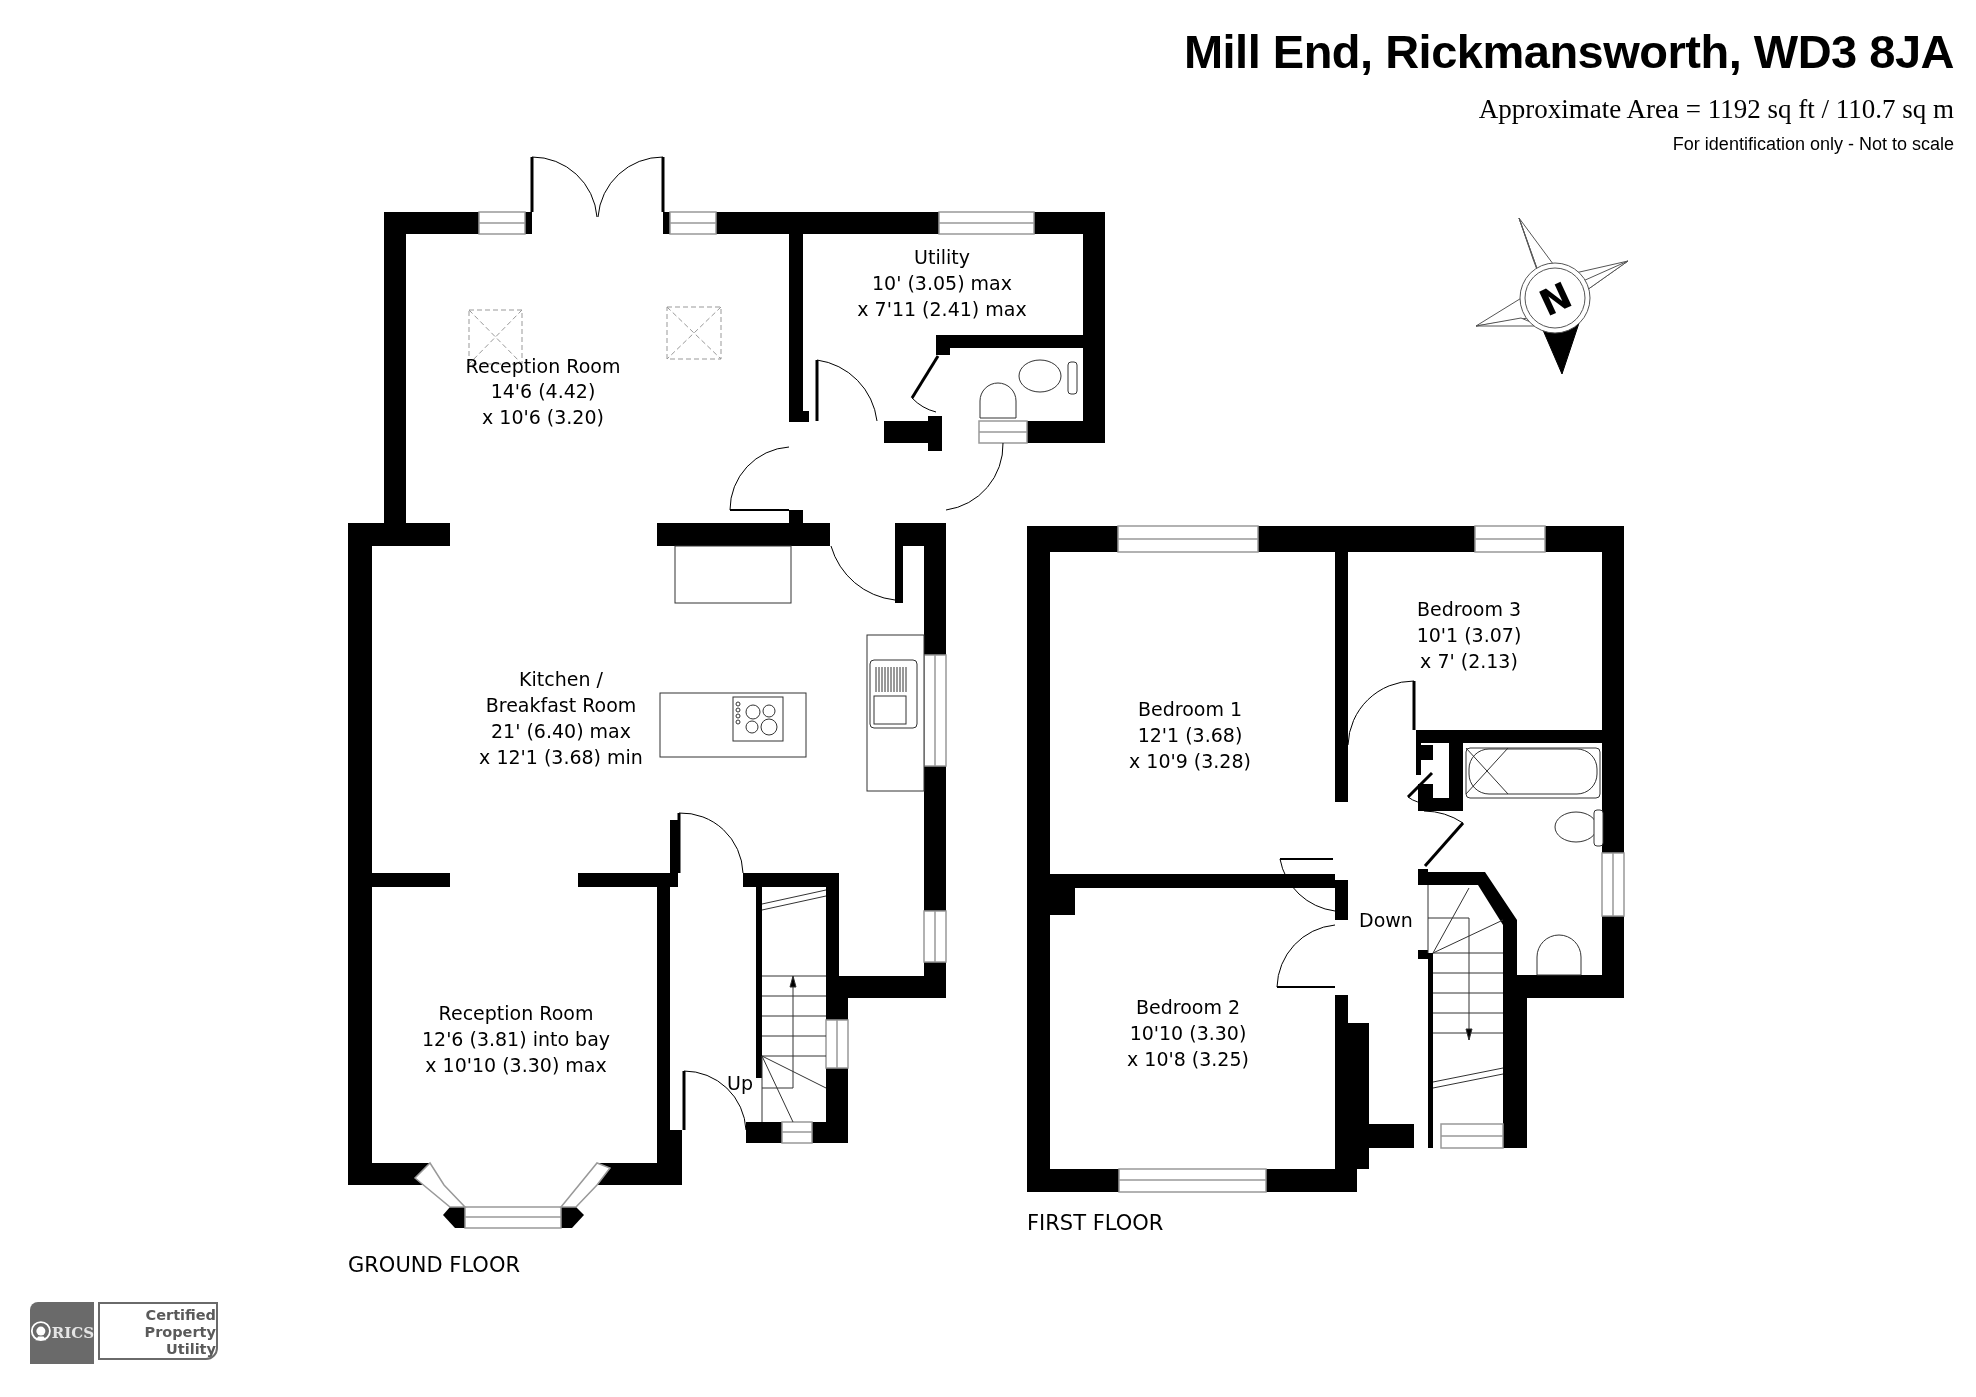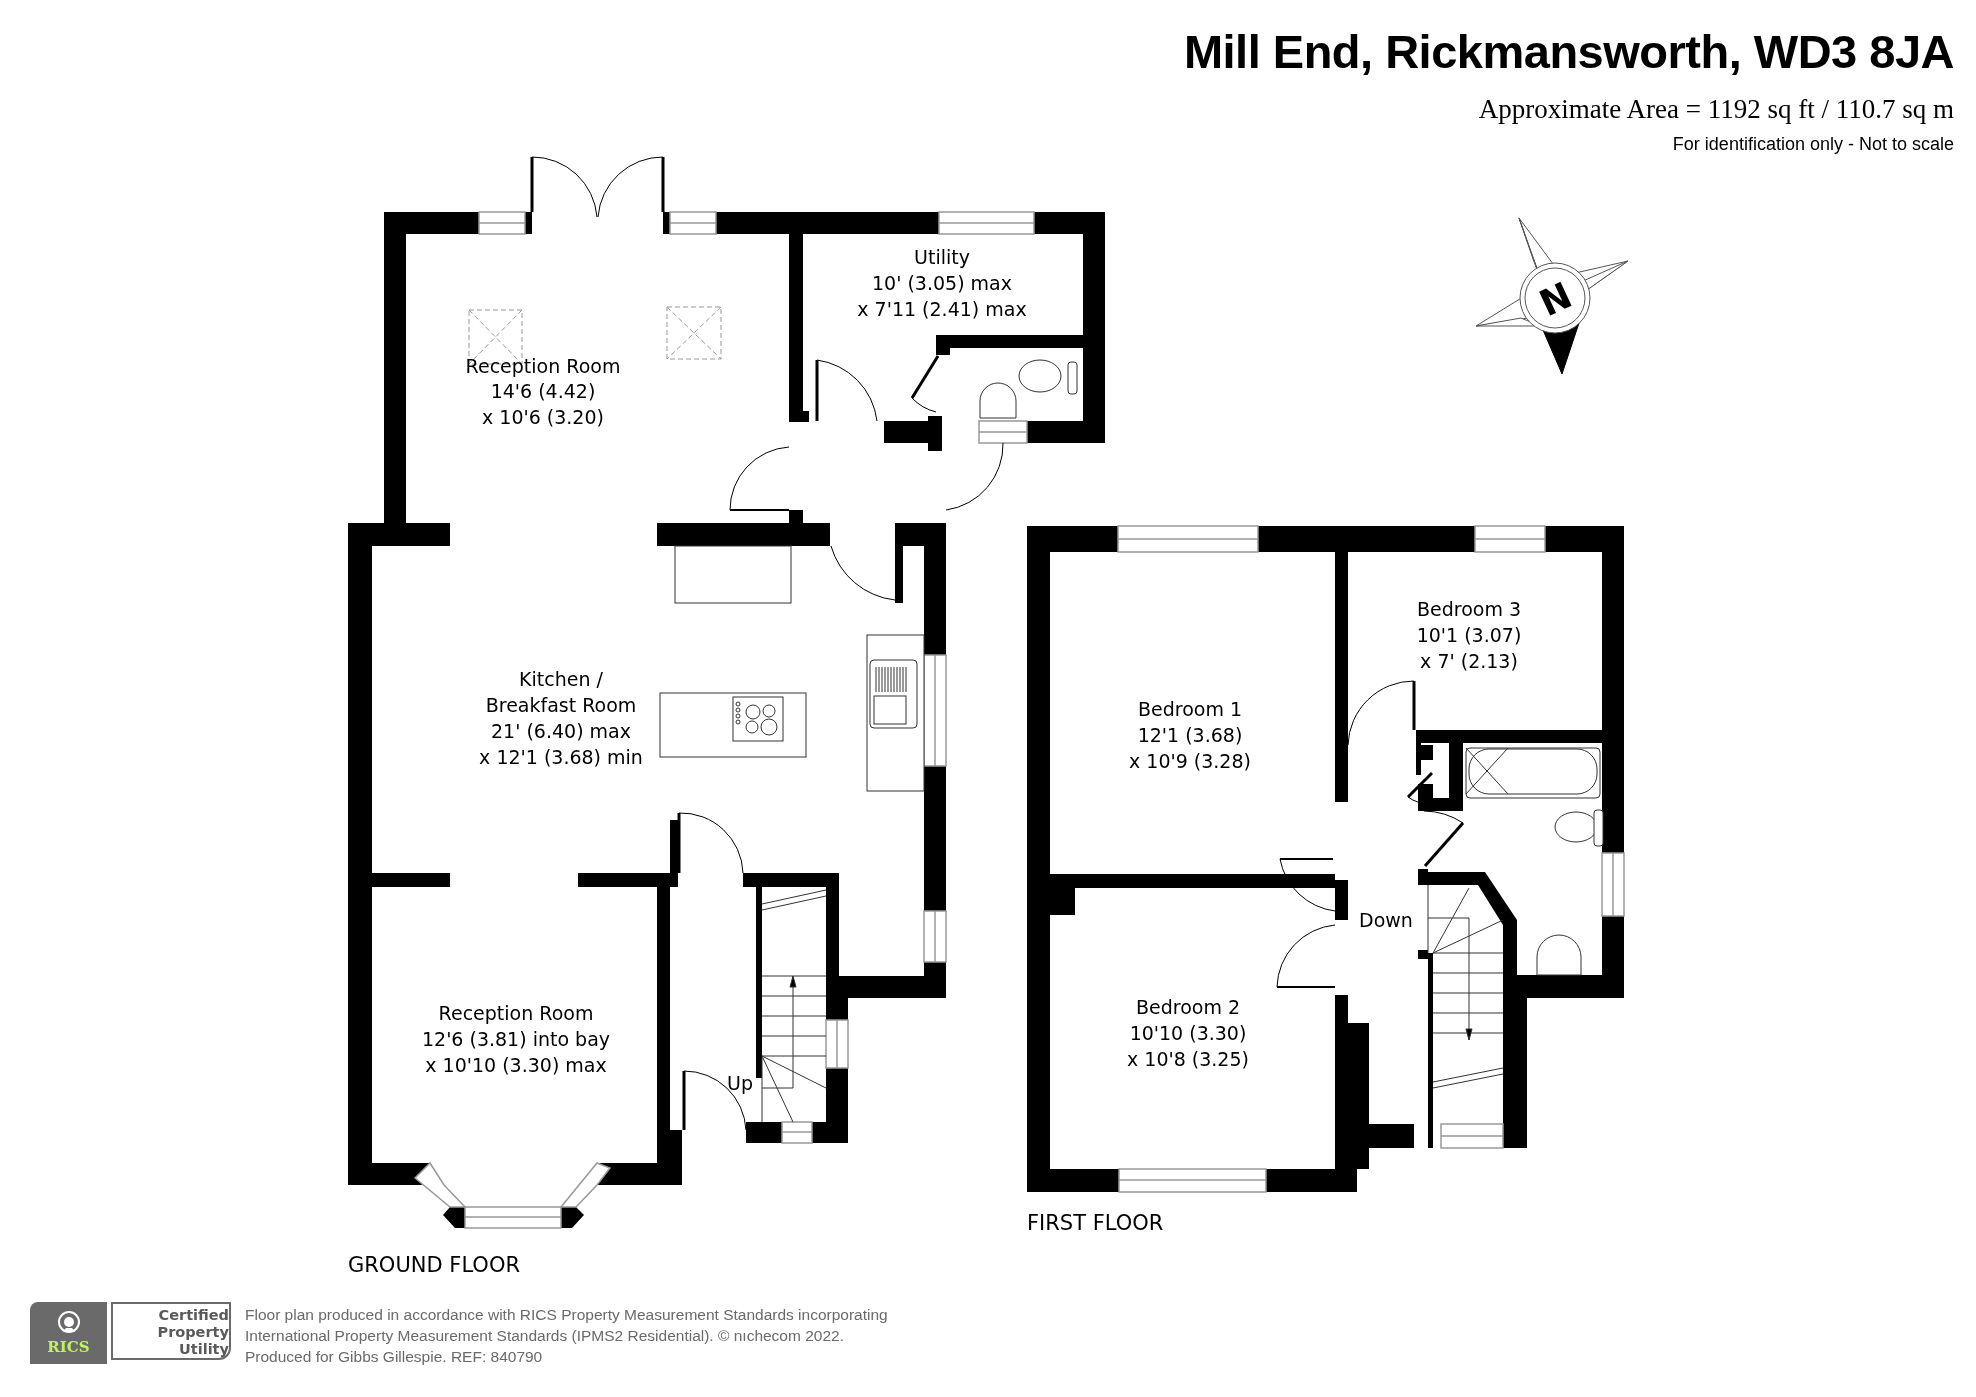--- a/index.html
+++ b/index.html
@@ -6,21 +6,21 @@
   body { width: 1976px; height: 1397px; position: relative; overflow: hidden; font-family: "DejaVu Sans", sans-serif; }
   .header { position: absolute; right: 22px; top: 24px; text-align: right; color: #000; font-family: "Liberation Sans", sans-serif; }
   .title { font-size: 47px; font-weight: bold; letter-spacing: -0.5px; line-height: 56px; }
   .area { font-size: 27px; line-height: 34px; margin-top: 12px; font-family: Liberation Serif, serif; }
   .note { font-size: 18px; line-height: 24px; margin-top: 6px; }
   svg.plan { position: absolute; left: 0; top: 0; }
   .room-label { font-family: "DejaVu Sans", sans-serif; font-size: 19px; fill: #000; text-anchor: middle; }
   .floor-label { font-family: "DejaVu Sans", sans-serif; font-size: 21px; fill: #000; }
   .footer { position: absolute; left: 30px; top: 1302px; display: flex; align-items: flex-start; }
   .rics { display: flex; height: 62px; }
-  .rics-left { width: 77px; height: 62px; background: #6a6a6a; border-radius: 8px 0 0 0; display: flex; flex-direction: column; align-items: center; justify-content: center; color: #bef264; }
+  .rics-left { width: 64px; height: 62px; background: #6a6a6a; border-radius: 8px 0 0 0; display: flex; flex-direction: row; align-items: center; justify-content: center; color: #e5e5e5; }
   .rics-lion { width: 24px; height: 26px; margin-bottom: 2px; }
   .rics-text { font-family: "DejaVu Serif", serif; font-weight: bold; font-size: 15px; letter-spacing: 0px; }
   .rics-right { margin-left: 4px; width: 120px; height: 58px; border: 2px solid #6a6a6a; border-left-width: 2px; border-radius: 0 0 12px 0; color: #5a5a5a; font-family: "DejaVu Sans", sans-serif; font-weight: bold; font-size: 14.5px; line-height: 17px; padding: 3px 0 0 10px; box-sizing: border-box; text-align: right; }
   .footer-text { margin-left: 14px; color: #6a6a6a; font-family: "Liberation Sans", sans-serif; font-size: 15.5px; line-height: 21px; margin-top: 2px; }
 </style>
 </head>
 <body>
 
 <div class="header">
   <div class="title">Mill End, Rickmansworth, WD3 8JA</div>
@@ -340,18 +340,13 @@
         <path d="M6,22 L18,22 L15,18 L9,18 Z" fill="#fff"></path>
       </svg>
       <span class="rics-text">RICS</span>
     </div>
     <div class="rics-right">
       <div>Certified</div>
       <div>Property</div>
       <div>Utility</div>
     </div>
   </div>
-  <div class="footer-text">
-    <div>Floor plan produced in accordance with RICS Property Measurement Standards incorporating</div>
-    <div>International Property Measurement Standards (IPMS2 Residential).   © nıchecom 2022.</div>
-    <div>Produced for Gibbs Gillespie.   REF:  840790</div>
-  </div>
 </div>
 
 </body></html>

